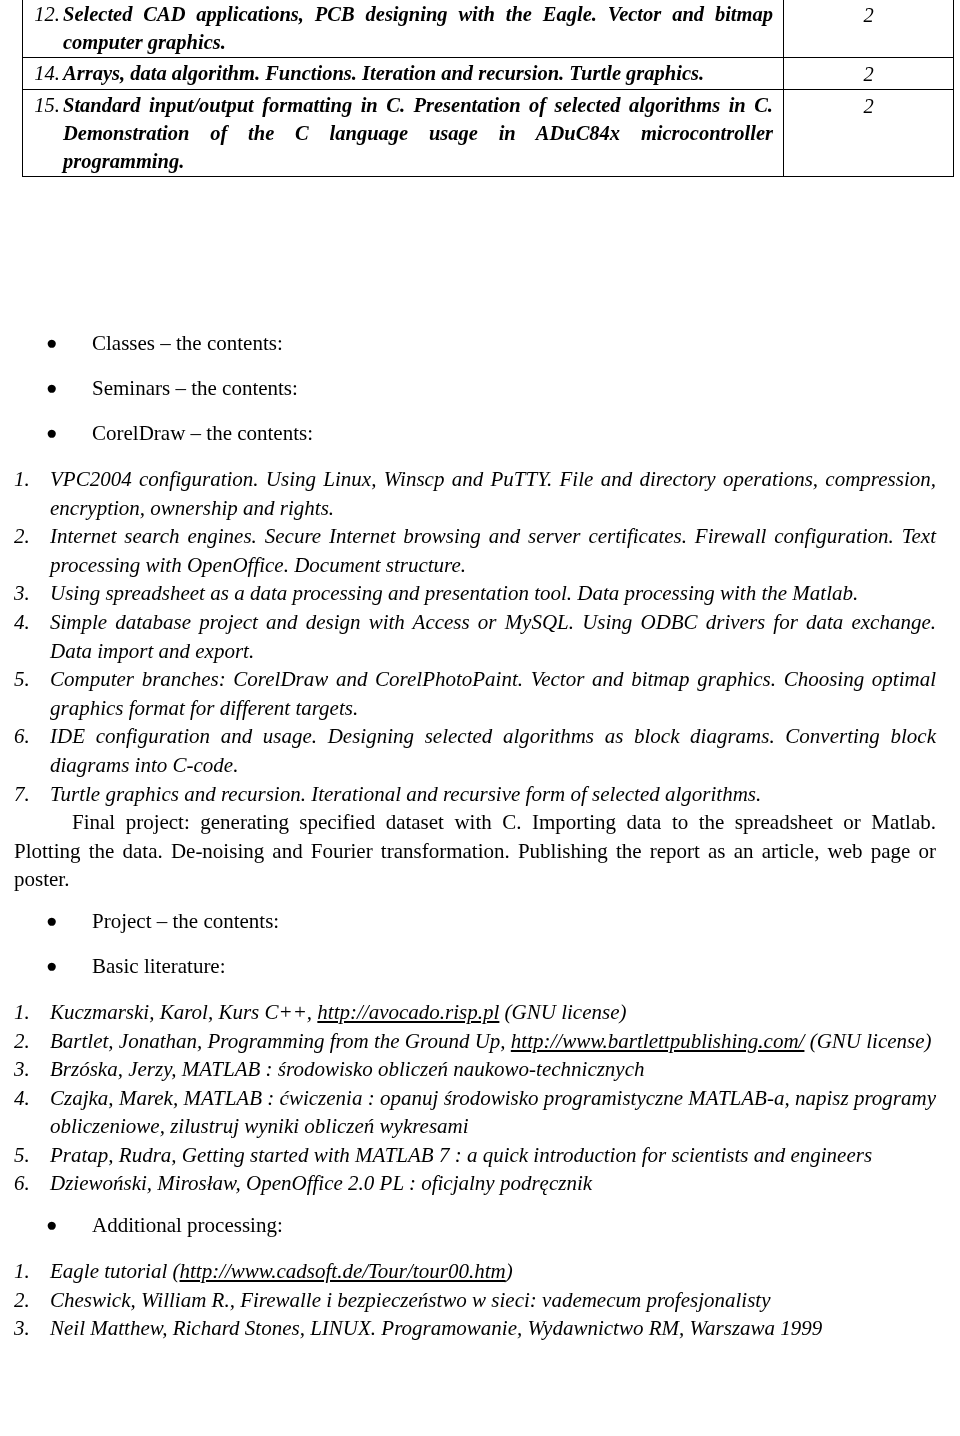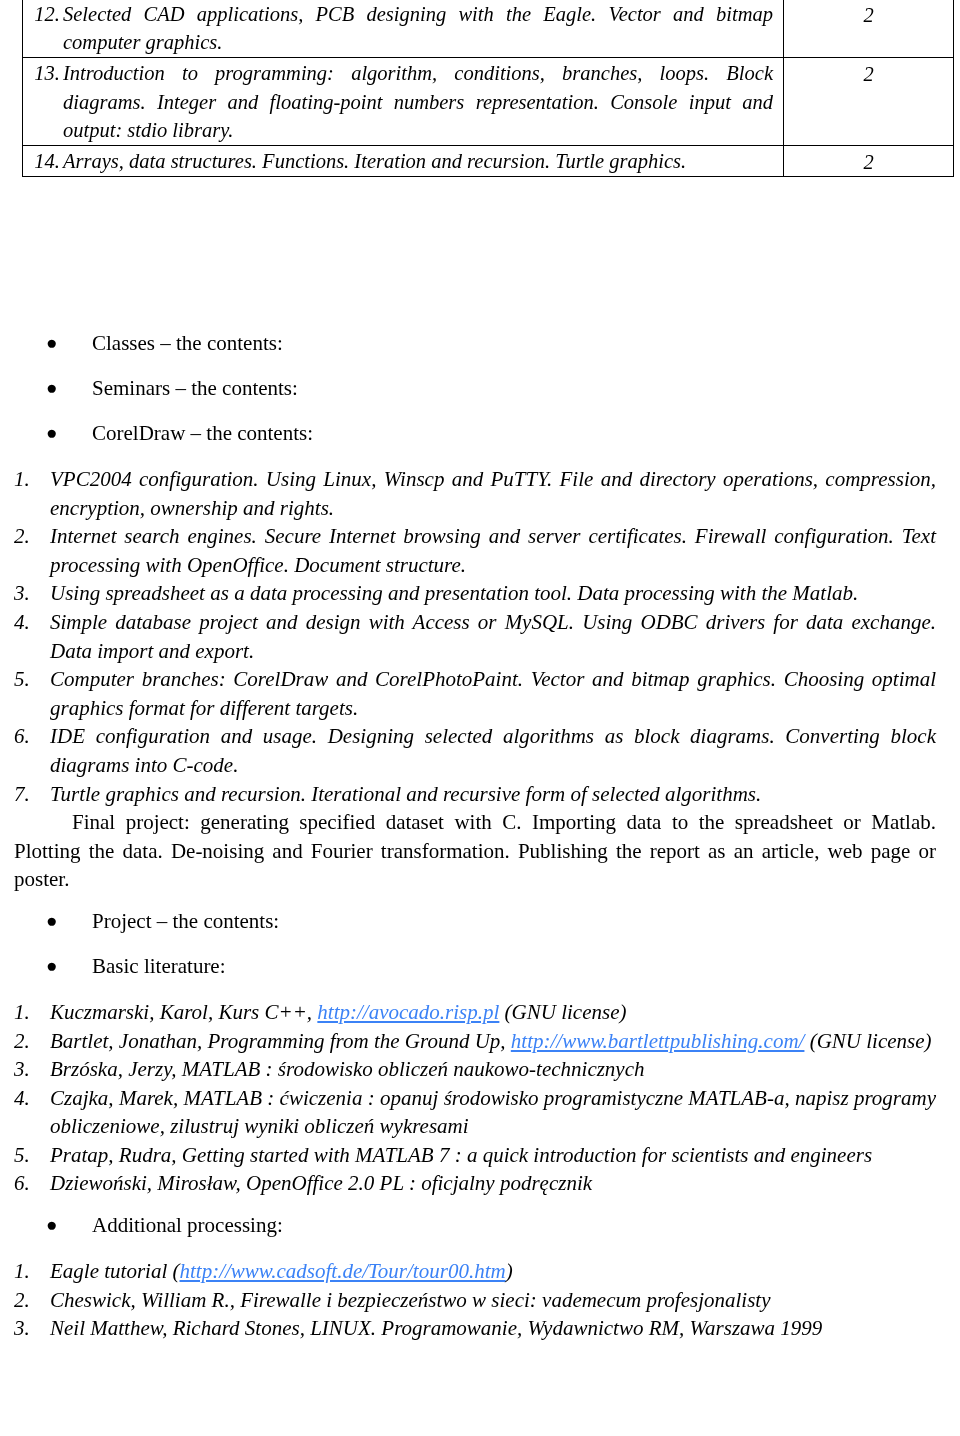--- a/index.html
+++ b/index.html
@@ -58,20 +58,21 @@
   .topic-num {
     flex: 0 0 auto;
     width: 32px;
     text-align: center;
   }
   .topic-text {
     flex: 1 1 auto;
     text-align: justify;
     text-justify: inter-word;
     hyphens: none;
+    font-weight: bold;
   }
   .topic-text.last-line-flush {
     text-align-last: left;
   }
 
   
   .flow {
     position: absolute;
     left: 14px;
     top: 330px;
@@ -130,21 +131,21 @@
   p.para {
     font-size: 21px;
     line-height: 28.6px;
     margin: 0;
     text-align: justify;
     text-align-last: left;
     text-indent: 58px;
   }
 
   a.link, span.link {
-    color: #3b82f6;
+    color: #000000;
     text-decoration: underline;
   }
 
   .spacer-sm { height: 14px; }
 </style>
 </head>
 <body>
 
 <div class="page">
 
@@ -155,31 +156,31 @@
           <div class="topic-row">
             <span class="topic-num">12.</span>
             <span class="topic-text flush">Selected CAD applications, PCB designing with the Eagle. Vector and bitmap computer graphics.</span>
           </div>
         </td>
         <td class="hours">2</td>
       </tr>
       <tr>
         <td class="topic">
           <div class="topic-row">
-            <span class="topic-num">13.</span>
-            <span class="topic-text last-line-flush">Introduction to programming: algorithm, conditions, branches, loops. Block diagrams. Integer and floating-point numbers representation. Console input and output: stdio library.</span>
+            <span class="topic-num">14.</span>
+            <span class="topic-text last-line-flush">Arrays, data algorithm. Functions. Iteration and recursion. Turtle graphics.</span>
           </div>
         </td>
         <td class="hours">2</td>
       </tr>
       <tr>
         <td class="topic">
           <div class="topic-row">
-            <span class="topic-num">14.</span>
-            <span class="topic-text last-line-flush">Arrays, data structures. Functions. Iteration and recursion. Turtle graphics.</span>
+            <span class="topic-num">15.</span>
+            <span class="topic-text last-line-flush">Standard input/output formatting in C. Presentation of selected algorithms in C. Demonstration of the C language usage in ADuC84x microcontroller programming.</span>
           </div>
         </td>
         <td class="hours">2</td>
       </tr>
     </tbody>
   </table>
 
   <div class="flow">
 
     <ul class="contents-list bullet-block">

